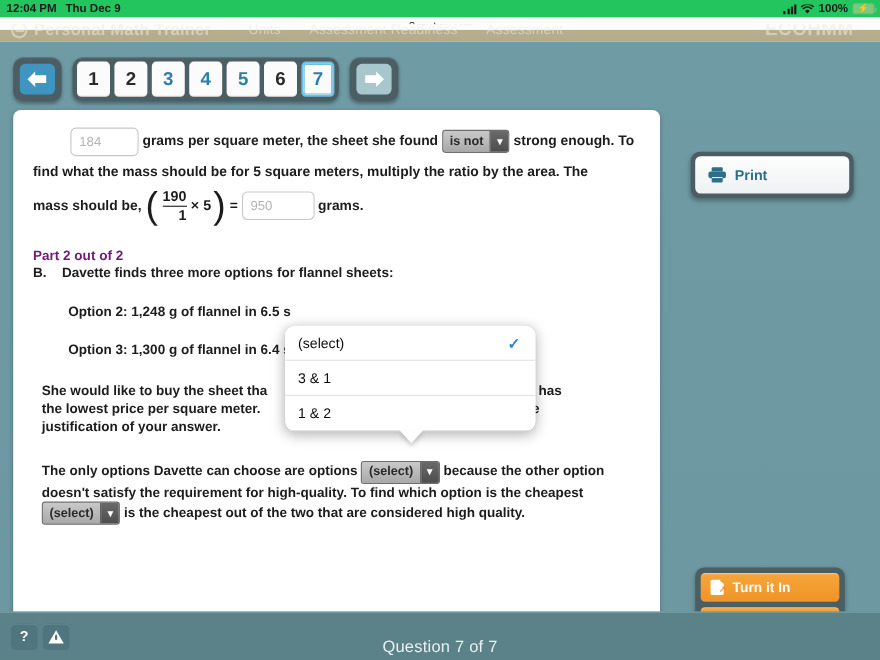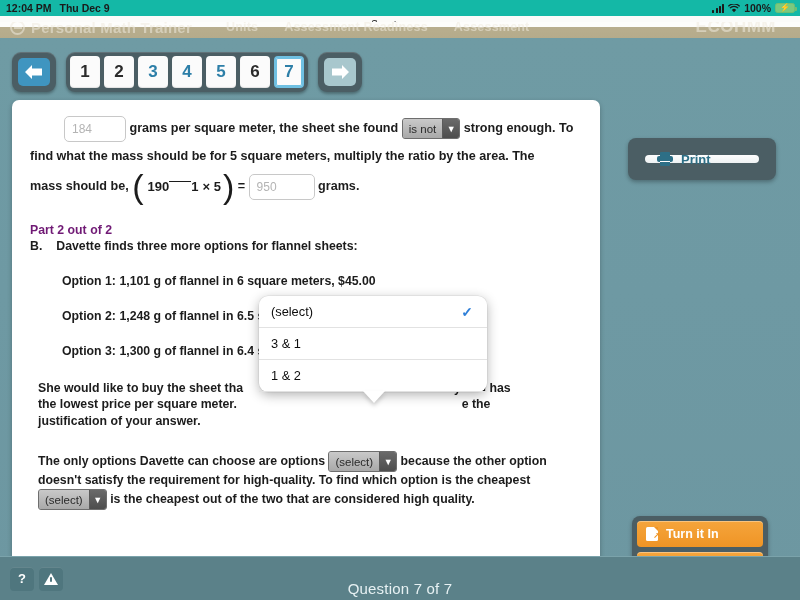--- a/index.html
+++ b/index.html
@@ -6,21 +6,21 @@
   html,body { width:800px; height:600px; overflow:hidden; }
   body {
     font-family: "Liberation Sans", sans-serif;
     background:#ffffff;
     position:relative;
   }
 
   
   .statusbar{
     position:absolute; left:0; top:0; width:800px; height:16px;
-    background:#14b8a6; color:#1a1a1a;
+    background:#22c55e; color:#1a1a1a;
     font-size:10.5px; display:flex; align-items:center;
   }
   .sb-left{ position:absolute; left:6px; display:flex; gap:8px; align-items:center; font-weight:600;}
   .sb-right{ position:absolute; right:5px; display:flex; gap:4px; align-items:center; font-weight:600;}
   .bars{ display:inline-flex; align-items:flex-end; gap:1.3px; height:9px;}
   .bars i{ width:2px; background:#1a1a1a; display:block; border-radius:.5px;}
   .bars i:nth-child(1){height:3px} .bars i:nth-child(2){height:5px}
   .bars i:nth-child(3){height:7px} .bars i:nth-child(4){height:9px}
   .batt{
     width:20px;height:10px;border:1px solid #6fbf73;border-radius:2.5px;
@@ -49,21 +49,21 @@
     position:absolute; left:0; top:-7px; width:800px; height:24px;
     display:flex; align-items:center; color:#efeade; opacity:.55;
     font-size:15px; font-weight:700; letter-spacing:.2px;
     filter: blur(.35px);
   }
   .ah-logo{
     width:15px;height:15px;border:2px solid #efeade;border-radius:50%;
     margin:0 6px 0 10px; position:relative; flex:none;
   }
   .ah-logo:after{content:"";position:absolute;left:1.5px;top:5px;width:8px;height:2px;background:#efeade;}
-  .ah-nav{ margin-left:34px; display:flex; gap:26px; font-size:12.5px; font-weight:700;}
+  .ah-nav{ margin-left:34px; display:flex; gap:26px; font-size:12.5px; font-weight:400;}
   .ah-right{ position:absolute; right:24px; font-size:17px; font-weight:700; letter-spacing:.5px;}
 
   
   .app{
     position:absolute;left:0;top:38px;width:800px;height:562px;
     background:linear-gradient(to bottom,#6f9ba4 0%,#6e99a3 45%,#6d97a1 100%);
   }
 
   
   .navrow{ position:absolute; left:12px; top:10px; height:48px; display:flex; align-items:center; gap:10px;}
@@ -112,33 +112,33 @@
   .blank.wide{ width:66px; }
 
   
   .selwrap{
     display:inline-flex;vertical-align:middle;align-items:stretch;
     height:21px;border:1px solid #6e6e6e;border-radius:3px;overflow:hidden;
     background:#b7b7b7;
   }
   .selwrap .val{
     background:linear-gradient(to bottom,#c9c9c9,#a9a9a9);
-    color:#2a2a2a;font-size:11.5px;font-weight:400;
+    color:#2a2a2a;font-size:11.5px;font-weight:700;
     padding:0 6px;display:flex;align-items:center;
   }
   .selwrap .caret{
     width:17px;background:linear-gradient(to bottom,#6a6a6a,#4d4d4d);
     display:flex;align-items:center;justify-content:center;
     color:#fff;font-size:9px;border-left:1px solid #5a5a5a;
   }
 
   
   .frac-group{ display:inline-flex;align-items:center;vertical-align:middle;gap:2px;font-size:13px;font-weight:700;color:#1c1c1c;}
   .paren{ font-size:34px;font-weight:300;line-height:0.8;color:#1c1c1c; }
-  .frac{ display:inline-flex;flex-direction:row;align-items:flex-start;line-height:1.05;margin:0 2px;}
+  .frac{ display:inline-flex;flex-direction:column;align-items:flex-end;line-height:1.05;margin:0 2px;}
   .frac .num{ font-size:13px;font-weight:700;}
   .frac .bar{ width:100%;min-width:22px;height:1.6px;background:#1c1c1c;margin:1px 0;}
   .frac .den{ font-size:13px;font-weight:700;}
 
   .partlabel{ font-size:12.3px;font-weight:700;color:#701a75; }
   .blk-b{ display:flex;gap:14px;font-size:12.3px;font-weight:700;color:#1c1c1c;margin-top:2px;}
   .opt{ font-size:12.3px;font-weight:700;color:#1c1c1c;margin-left:32px;}
 
   .para{ font-size:12.3px;font-weight:700;color:#1c1c1c;line-height:16.5px;}
 
@@ -159,21 +159,21 @@
   .dd-tail{
     position:absolute;left:104px;bottom:-11px;width:0;height:0;
     border-left:11px solid transparent;border-right:11px solid transparent;
     border-top:12px solid #ffffff;
     filter:drop-shadow(0 3px 2px rgba(0,0,0,.18));
   }
 
   
   .printbox{
     position:absolute;left:628px;top:100px;width:148px;height:42px;
-    background:#4b5e64;border-radius:8px;padding:17px;
+    background:#4b5e64;border-radius:8px;padding:4px;
     box-shadow:0 2px 4px rgba(0,0,0,.3);
   }
   .printbtn{
     width:100%;height:100%;background:linear-gradient(to bottom,#fdfdfd,#eef2f3);
     border-radius:5px;display:flex;align-items:center;gap:8px;padding-left:12px;
     color:#2d6f86;font-size:13px;font-weight:700;
   }
   .printer-icon{ width:16px;height:14px;position:relative;flex:none;}
   .printer-icon .top{position:absolute;left:3px;top:0;width:10px;height:4px;background:#2d6f86;border-radius:1px 1px 0 0;}
   .printer-icon .body{position:absolute;left:0;top:4px;width:16px;height:6px;background:#2d6f86;border-radius:2px;}
@@ -323,21 +323,20 @@
         <span class="blank wide">950</span>
         <span>grams.</span>
       </div>
 
       <div class="partlabel" style="margin-top:22px;">Part 2 out of 2</div>
       <div class="blk-b">
         <span>B.</span>
         <span>Davette finds three more options for flannel sheets:</span>
       </div>
 
-      <div class="opt" style="margin-top:21px;">Option 1: 1,101 g of flannel in 6 square meters, $45.00</div>
       <div class="opt" style="margin-top:21px;">Option 2: 1,248 g of flannel in 6.5 s</div>
       <div class="opt" style="margin-top:21px;">Option 3: 1,300 g of flannel in 6.4 s</div>
 
       <div class="para" style="margin-top:22px;margin-left:8px;">
         <div>
           <span>She would like to buy the sheet tha</span>
           <span style="display:inline-block;width:200px"></span>
           <span>ty and has</span>
         </div>
         <div>

